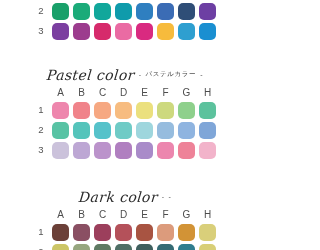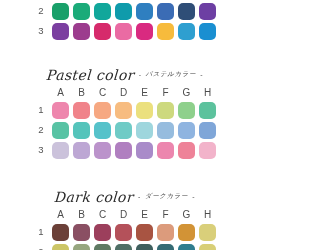--- a/index.html
+++ b/index.html
@@ -52,21 +52,20 @@
   .heading-dash {
     font-size: 7px;
     color: #4a4a4a;
     letter-spacing: 0.5px;
   }
   .heading-jp {
     font-family: "DejaVu Sans", sans-serif;
     font-size: 6.5px;
     color: #3d3d3d;
     letter-spacing: 0.6px;
-    font-style: italic;
   }
 
   
   .grid {
     margin: 0 auto;
     width: 186px;
     display: flex;
     flex-direction: column;
   }
   .col-head, .swatch-row {
@@ -265,21 +264,20 @@
           <div class="cell">
             <div class="swatch" style="background: rgb(242, 179, 202);"></div>
           </div>
         </div>
       </div>
     </div>
   <div class="section" id="section-dark">
       <div class="heading">
         <span class="heading-script">Dark color</span>
         <span class="heading-dash">-</span>
-        <span class="heading-jp">ダークカラー</span>
         <span class="heading-dash">-</span>
       </div>
       <div class="grid">
         <div class="col-head">
           <div class="corner"></div>
           <div class="col-letter">A</div>
           <div class="col-letter">B</div>
           <div class="col-letter">C</div>
           <div class="col-letter">D</div>
           <div class="col-letter">E</div>

